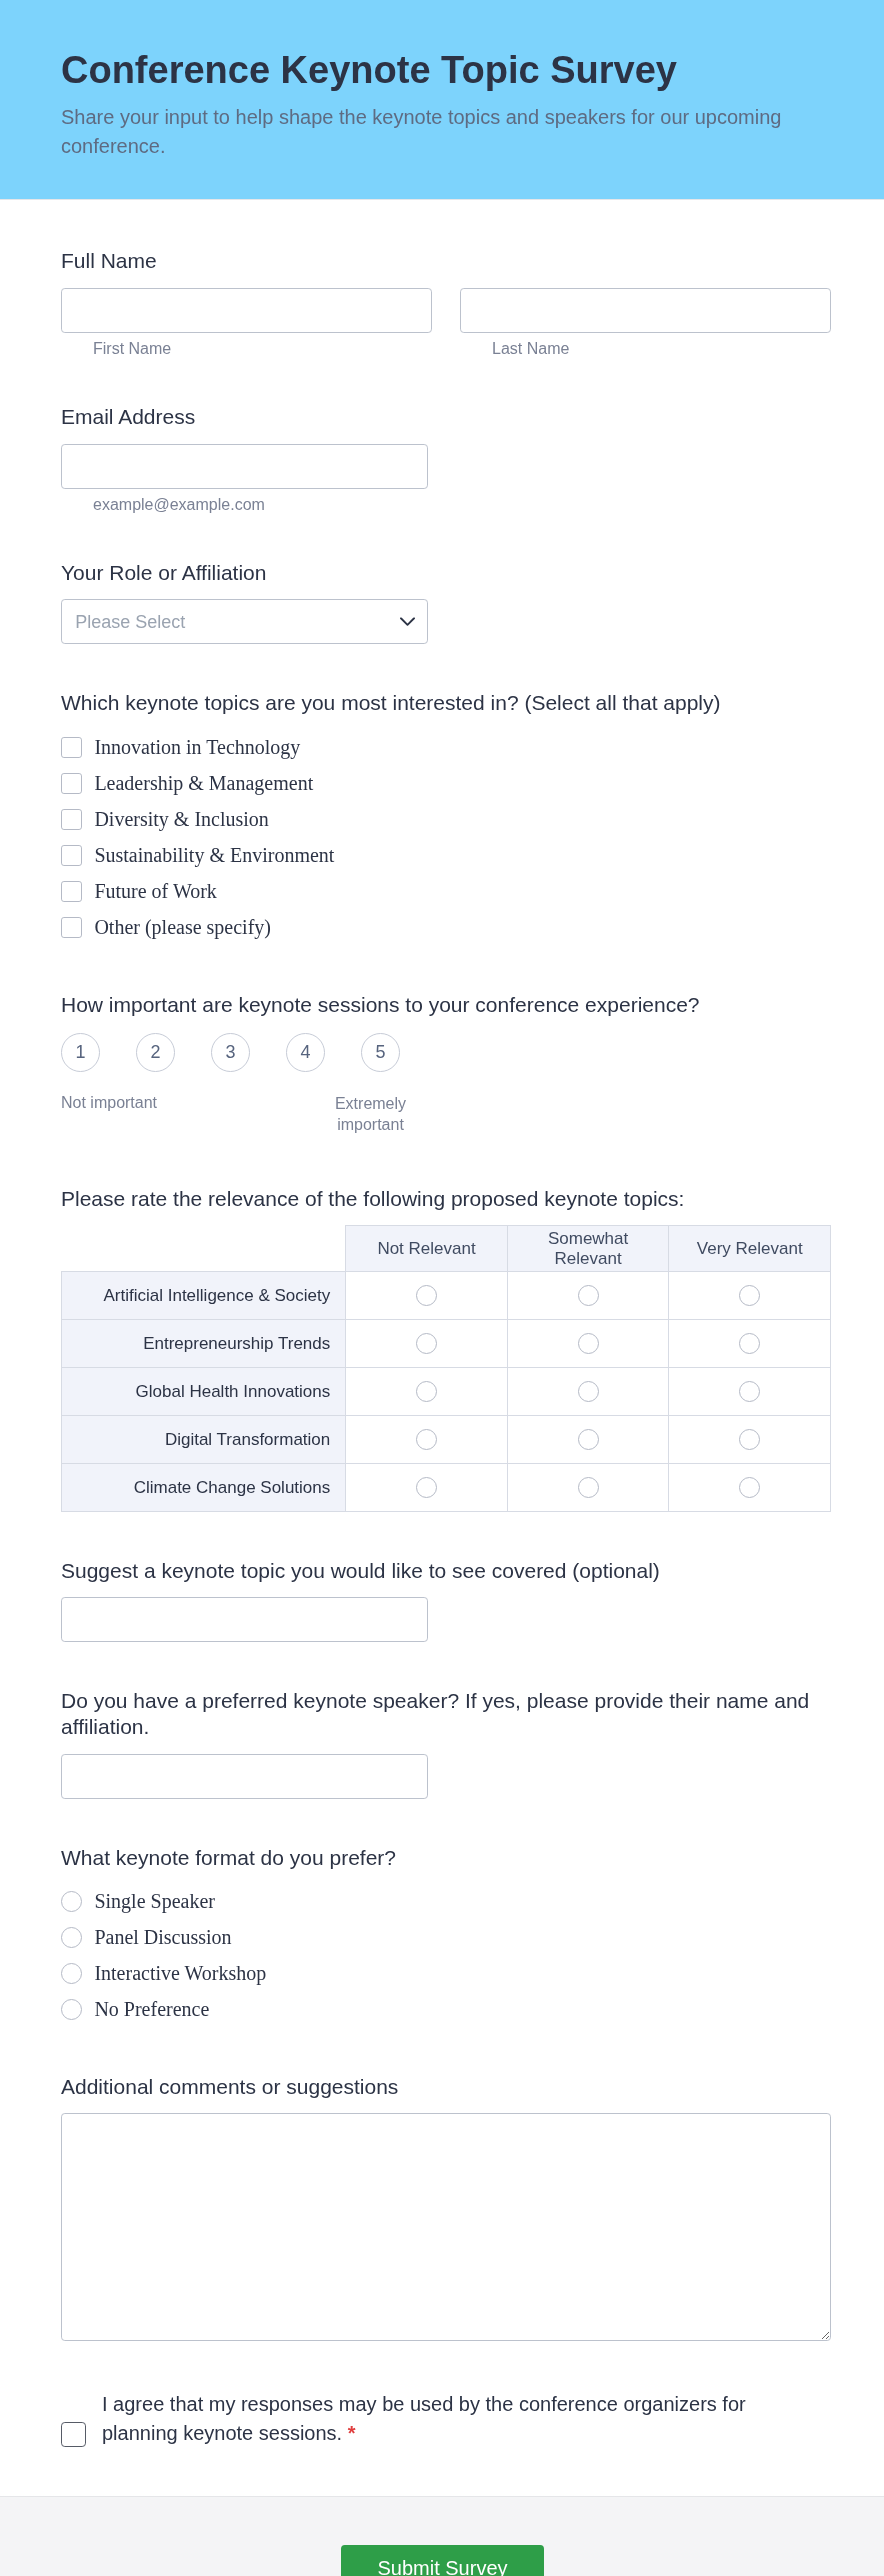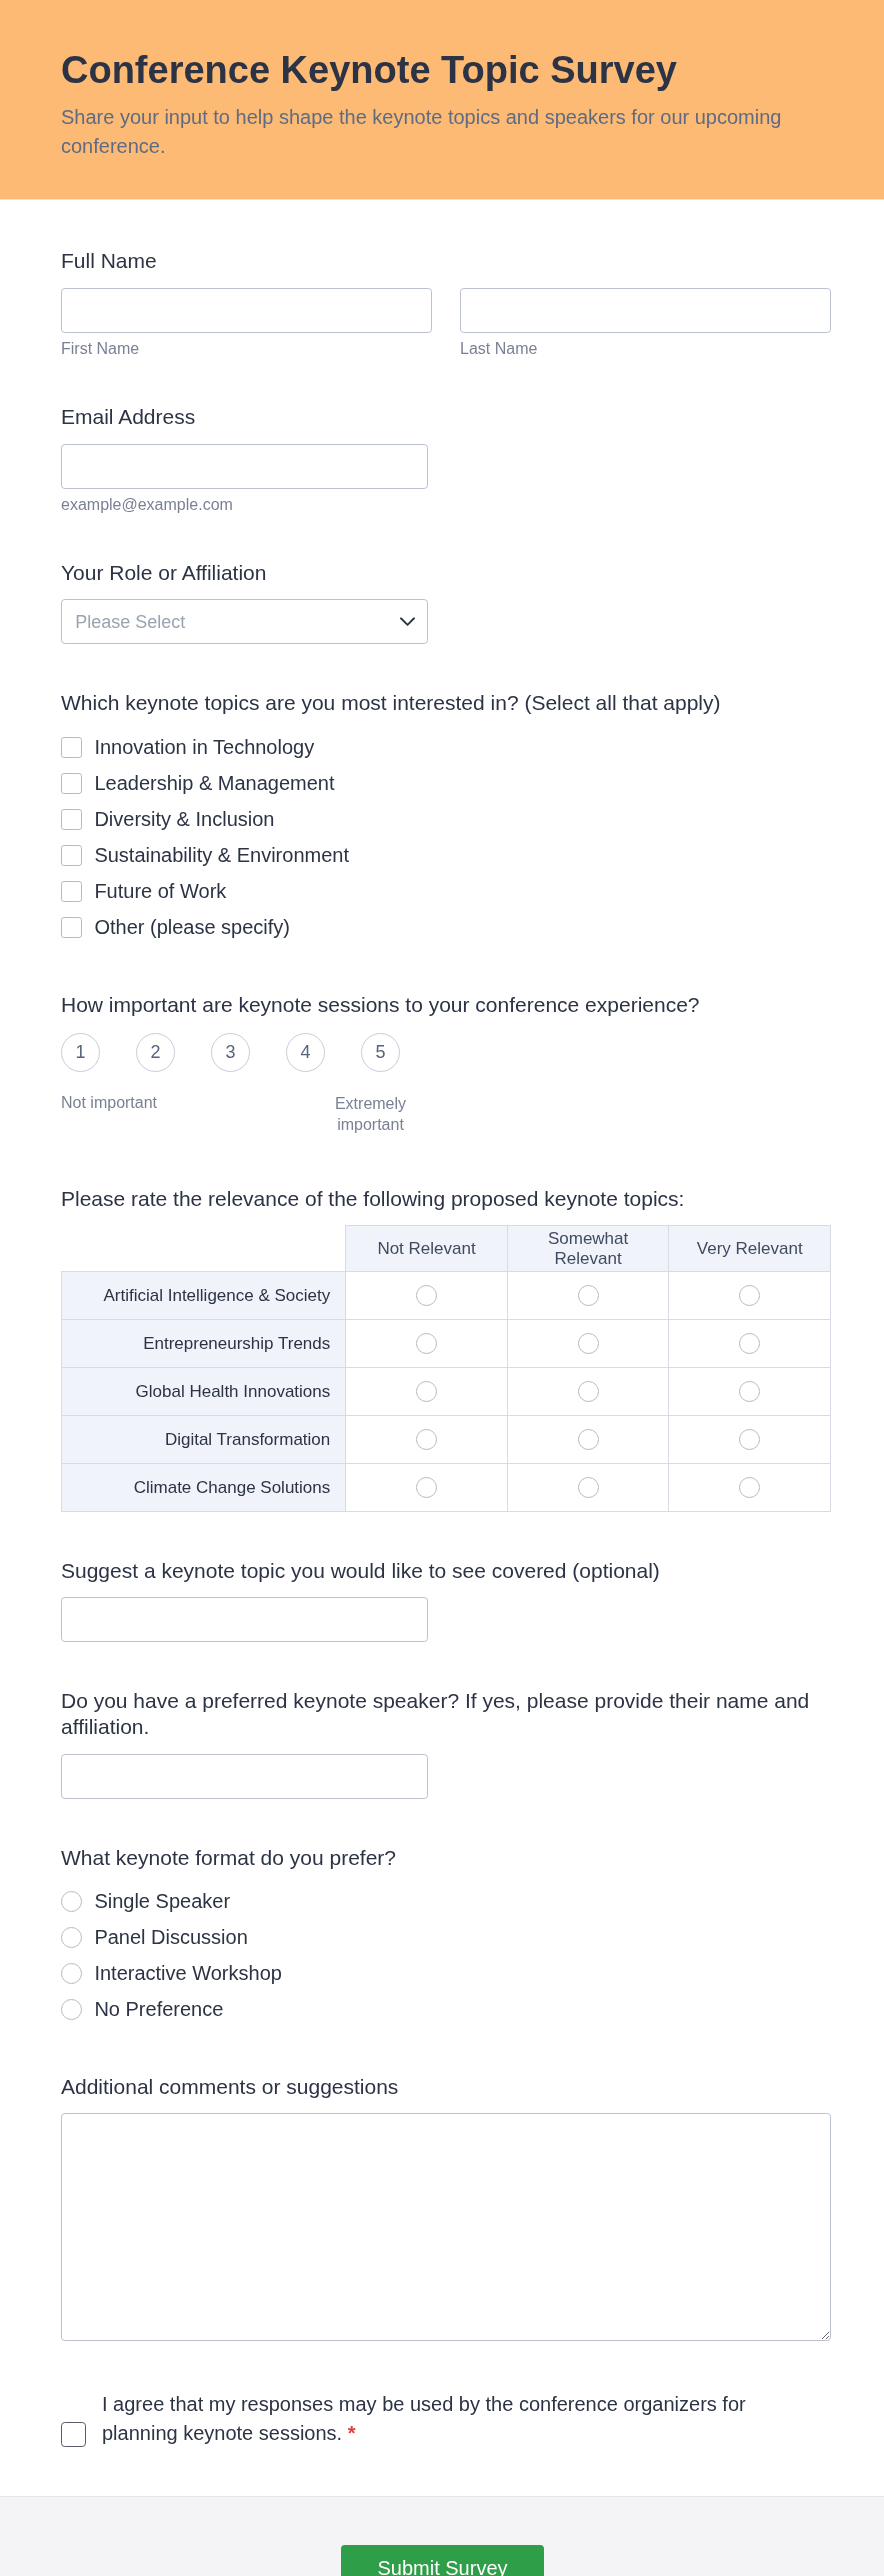--- a/index.html
+++ b/index.html
@@ -6,53 +6,53 @@
   html,body { margin:0; padding:0; }
   body {
     width: 885px;
     background: #ffffff;
     font-family: "Liberation Sans", sans-serif;
     color: var(--label, #2c3345);
   }
   .page { width: 885px; }
 
   
-  .header { padding: 49px 61px 38px 61px; background:#fdba74; }
+  .header { padding: 49px 61px 38px 61px; background:#7dd3fc; }
   .title { font-size: 38px; font-weight: 700; margin: 0 0 11.4px 0; color: var(--label,#2c3345); }
   .subtitle { font-size: 20px; line-height: 1.45; color: var(--subtitle,#5e6b82); margin: 0; max-width: 771px; }
 
   .divider { border-top: 1px solid var(--divider,#e5e6e9); width: 100%; }
 
   
   .form-body { padding: 48px 54px 49px 61px; background:#fff; }
   .q { margin-bottom: 46px; }
   .q:last-child { margin-bottom: 0; }
   .label { font-size: 21px; font-weight: 500; line-height: 26px; color: var(--label,#2c3345); margin-bottom: 13.3px; max-width: 770px; }
-  .sublabel { font-size: 16px; color: var(--sublabel,#7a8194); margin-top: 7.6px; }
+  .sublabel { font-size: 16px; color: var(--sublabel,#7a8194); margin-top: 7.6px; margin-left: 32px; }
 
   .input {
     height: 45px; width: 100%;
     border: 1px solid var(--border,#bcc2cd); border-radius: 3.8px;
     background: #fff; padding: 0 13.3px;
     font-size: 19px; color: var(--label,#2c3345);
     font-family: inherit;
   }
   .half { width: 367px; }
 
   .name-row { display: flex; gap: 28px; }
   .name-col { width: 371px; }
 
   .select-wrap { position: relative; width: 367px; }
   select.input {
     appearance: none; -webkit-appearance: none; -moz-appearance: none;
     color: var(--placeholder,#9aa3b0); font-size: 18px; padding-right: 40px;
   }
   .chev { position: absolute; right: 13.3px; top: 50%; transform: translateY(-50%); pointer-events: none; display:flex; }
 
-  .opt { display: flex; align-items: center; height: 36px; gap: 12.4px; cursor: pointer; }
+  .opt { display: flex; align-items: center; height: 36px; gap: 12.4px; cursor: pointer; font-family: Liberation Serif, serif; }
   .cb { width: 21px; height: 21px; border: 1px solid #b5bac6; border-radius: 2.9px; background: #fff; flex: none; display:inline-block; }
   .rb { width: 21px; height: 21px; border: 1px solid #b5bac6; border-radius: 50%; background: #fff; flex: none; display:inline-block; }
   .opt-text { font-size: 20px; color: var(--label,#2c3345); }
 
   
   .scale-row { display: flex; gap: 36px; margin-top: 15px; }
   .scale-btn {
     width: 39px; height: 39px; border-radius: 50%;
     border: 1px solid #c7ccd7; background: #fff;
     color: #57647e; font-size: 18px; font-family: inherit; cursor: pointer; padding: 0;

